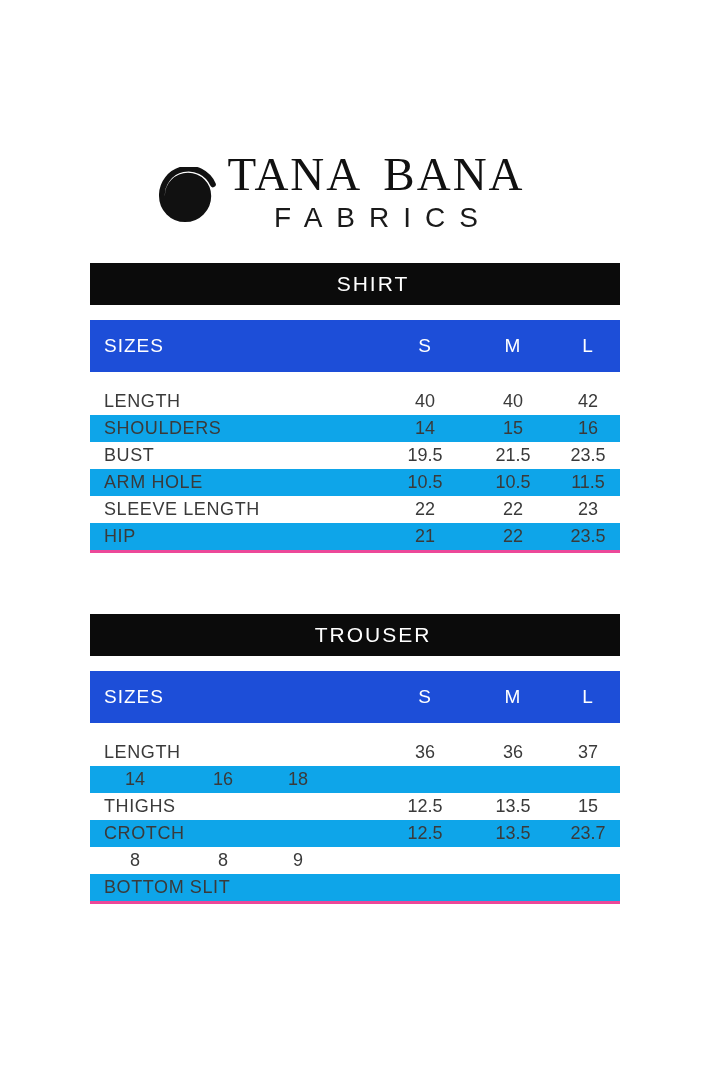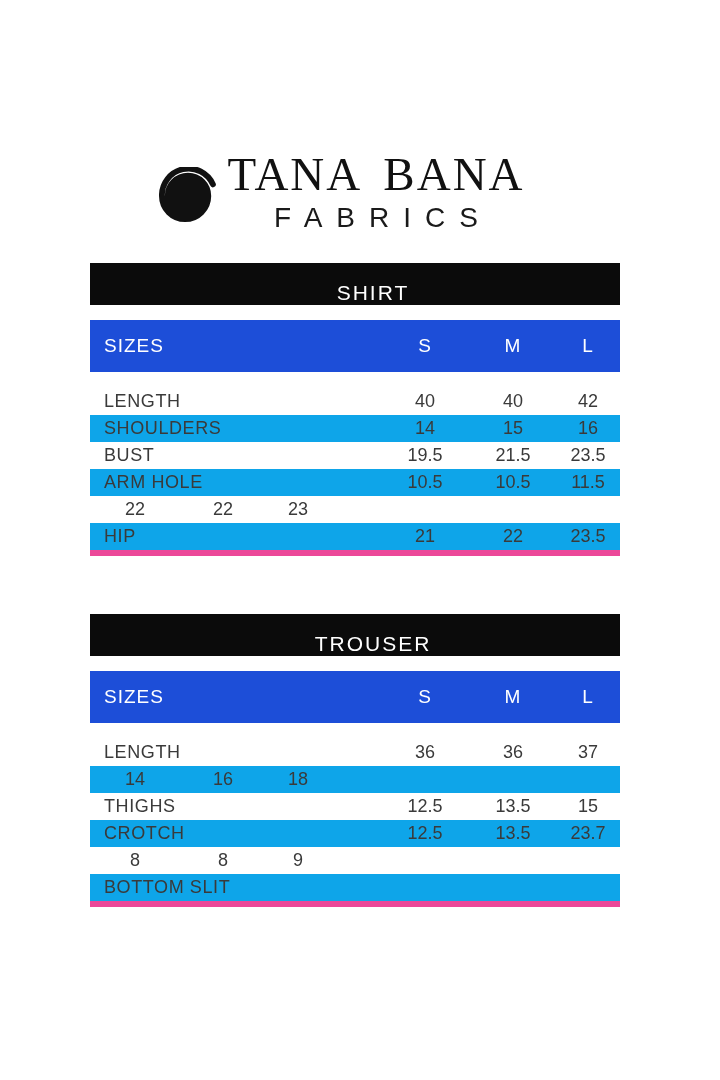--- a/index.html
+++ b/index.html
@@ -48,21 +48,21 @@
   
   .size-table { position: absolute; left: 90px; width: 530px; }
   .table-shirt   { top: 263px; }
   .table-trouser { top: 614px; }
 
   .bar-title {
     height: 42px;
     background: #0b0b0b;
     color: #ffffff;
     display: flex;
-    align-items: flex-end;
+    align-items: center;
     justify-content: center;
     font-size: 21px;
     letter-spacing: 2px;
     font-weight: 400;
     padding-left: 36px;
   }
   .bar-header {
     margin-top: 15px;
     height: 52px;
     background: #1d4ed8;
@@ -70,21 +70,21 @@
     display: flex;
     align-items: center;
     font-size: 19px;
     letter-spacing: 1px;
   }
   .cell-label { flex: 1 1 auto; padding-left: 14px; }
   .cell-s { width: 90px; text-align: center; }
   .cell-m { width: 86px; text-align: center; }
   .cell-l { width: 64px; text-align: center; }
 
-  .rows { margin-top: 16px; border-bottom: 6px solid #ec4899; }
+  .rows { margin-top: 16px; border-bottom: 3px solid #ec4899; }
   .trow {
     height: 27px;
     display: flex;
     align-items: center;
     color: #3a3a3a;
     font-size: 18px;
   }
   .trow.alt { background: #0ea5e9; }
   .trow .tcell.label { flex: 1 1 auto; padding-left: 14px; letter-spacing: 0.6px; }
   .trow .tcell.v0 { width: 90px; text-align: center; }
@@ -144,20 +144,21 @@
           <div class="tcell v1">21.5</div>
           <div class="tcell v2">23.5</div>
         </div>
         <div class="trow alt">
           <div class="tcell label">ARM HOLE</div>
           <div class="tcell v0">10.5</div>
           <div class="tcell v1">10.5</div>
           <div class="tcell v2">11.5</div>
         </div>
         <div class="trow">
+          <div class="tcell label">SLEEVE LENGTH</div>
           <div class="tcell v0">22</div>
           <div class="tcell v1">22</div>
           <div class="tcell v2">23</div>
         </div>
         <div class="trow alt">
           <div class="tcell label">HIP</div>
           <div class="tcell v0">21</div>
           <div class="tcell v1">22</div>
           <div class="tcell v2">23.5</div>
         </div>

